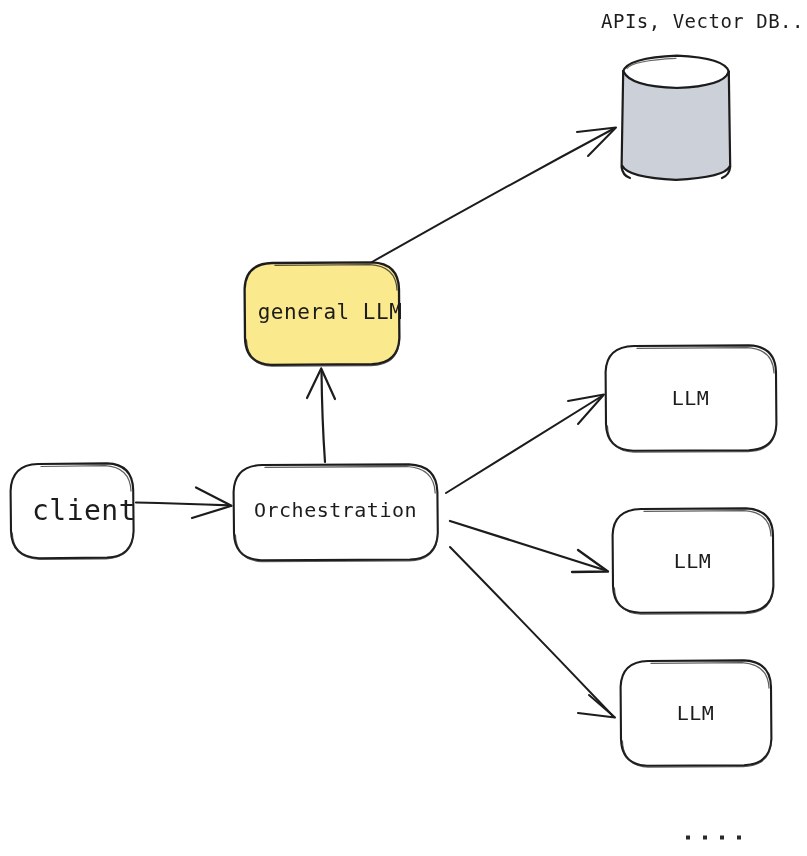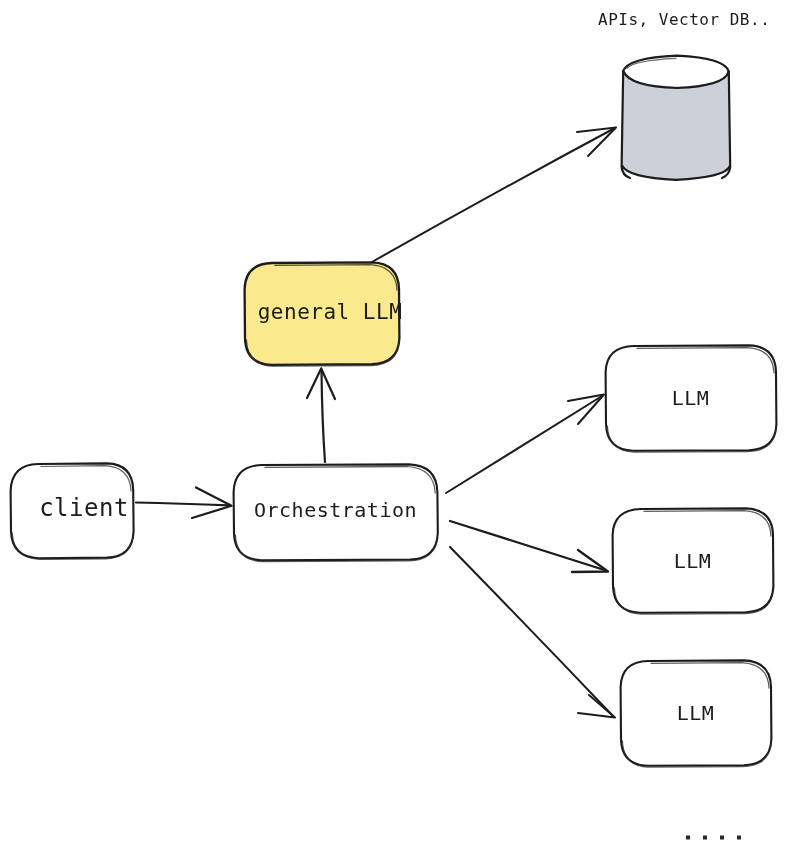--- a/index.html
+++ b/index.html
@@ -22,27 +22,27 @@
     height: 856px;
   }
   .node-label {
     position: absolute;
     font-family: "DejaVu Sans Mono", "Liberation Mono", monospace;
     color: #1c1c1c;
     white-space: nowrap;
     text-align: center;
     pointer-events: none;
   }
-  .lbl-client   { left: 10px;  top: 494px; width: 148px; font-size: 24px; letter-spacing: 0.5px; }
+  .lbl-client   { left: 10px;  top: 494px; width: 148px; font-size: 28px; letter-spacing: 0.5px; }
   .lbl-orch     { left: 233px; top: 498px; width: 205px; font-size: 20px; letter-spacing: 0.5px; }
   .lbl-general  { left: 245px; top: 300px; width: 170px; font-size: 21px; letter-spacing: 0.5px; }
   .lbl-llm1     { left: 605px; top: 386px; width: 171px; font-size: 20px; letter-spacing: 0.5px; }
   .lbl-llm2     { left: 612px; top: 549px; width: 161px; font-size: 20px; letter-spacing: 0.5px; }
   .lbl-llm3     { left: 620px; top: 701px; width: 151px; font-size: 20px; letter-spacing: 0.5px; }
-  .lbl-store    { left: 560px; top: 10px;  width: 247px; font-size: 16px; text-align: left; padding-left: 38px; box-sizing: border-box; letter-spacing: 0.5px; }
+  .lbl-store    { left: 560px; top: 10px;  width: 247px; font-size: 19px; text-align: center; padding-left: 38px; box-sizing: border-box; letter-spacing: 0.5px; }
 </style>
 </head>
 <body>
 
 <svg id="canvas" viewBox="0 0 807 856" xmlns="http://www.w3.org/2000/svg">
 
   <g>
     <path d="M 38,464 L 107,463.4 Q 132.6,464.2 133.2,490 L 133.6,531 Q 132.8,556.8 107,557.6 L 39,558.2 Q 11.6,557.2 11,531 L 10.6,491 Q 11.4,464.6 38,464 Z" fill="#ffffff" stroke="#1c1c1c" stroke-width="2.1" stroke-linecap="round" stroke-linejoin="round"></path>
     <path d="M 41,466.5 L 105,465.6 Q 130,467 131,491 M 133.2,534 Q 131.8,558 106,558.8 L 40,559.4 Q 13.6,558.4 12.2,533" fill="none" stroke="#2a2a2a" stroke-width="1.25" stroke-linecap="round" opacity="0.75"></path>
   </g>

